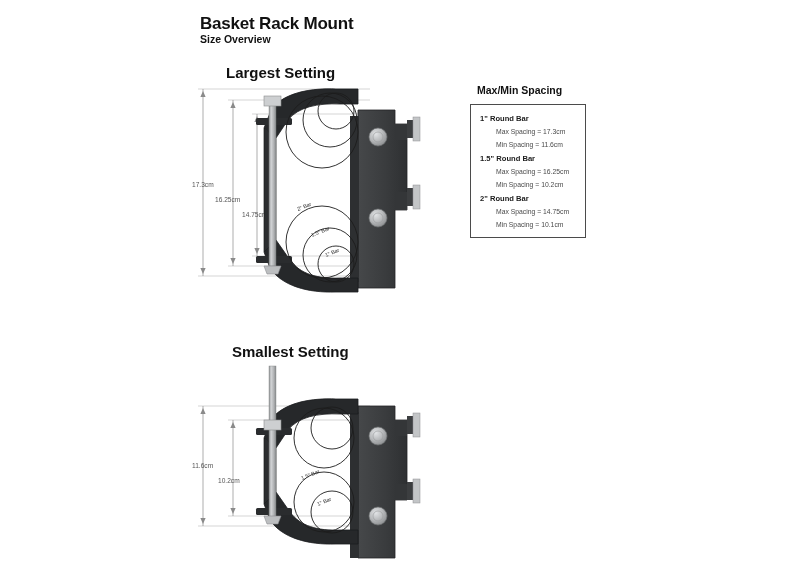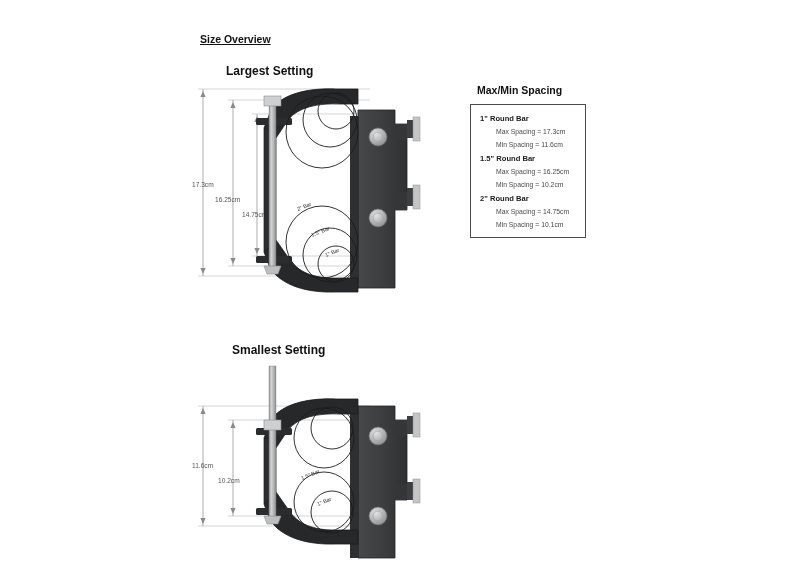--- a/index.html
+++ b/index.html
@@ -14,24 +14,24 @@
   .page{position:absolute;inset:0;}
 
   
   .doc-title{
     position:absolute;left:200px;top:14px;
     font-size:17px;font-weight:bold;letter-spacing:-0.2px;
     color:#111;
   }
   .doc-sub{
     position:absolute;left:200px;top:33px;
-    font-size:10.5px;font-weight:bold;color:#111;text-decoration:underline;
+    font-size:10.5px;font-weight:bold;color:#111;
   }
   .section-title{
-    position:absolute;font-size:12px;font-weight:bold;color:#111;
+    position:absolute;font-size:15px;font-weight:bold;color:#111;
   }
   #largest-title{left:226px;top:64px;}
   #smallest-title{left:232px;top:343px;}
   #table-title{left:477px;top:84px;font-size:10.5px;}
 
   
   .spec-box{
     position:absolute;left:470px;top:104px;
     width:116px;height:134px;
     border:1px solid #4b4b4b;
@@ -66,20 +66,21 @@
   }
   .dimline{stroke:#8a8a8a;stroke-width:0.7;fill:none;}
   .extline{stroke:#b9b9b9;stroke-width:0.6;fill:none;}
   .circ{stroke:#1c1c1c;stroke-width:0.9;fill:none;}
 </style>
 </head>
 <body>
 
 <div class="page">
 
+  <div class="doc-title">Basket Rack Mount</div>
   <div class="doc-sub">Size Overview</div>
 
   <div class="section-title" id="largest-title">Largest Setting</div>
   <div class="section-title" id="smallest-title">Smallest Setting</div>
 
   <div class="section-title" id="table-title">Max/Min Spacing</div>
   <div class="spec-box">
     <div class="spec-group">
       <div class="spec-head">1" Round Bar</div>
       <div class="spec-row">Max Spacing = 17.3cm</div>

